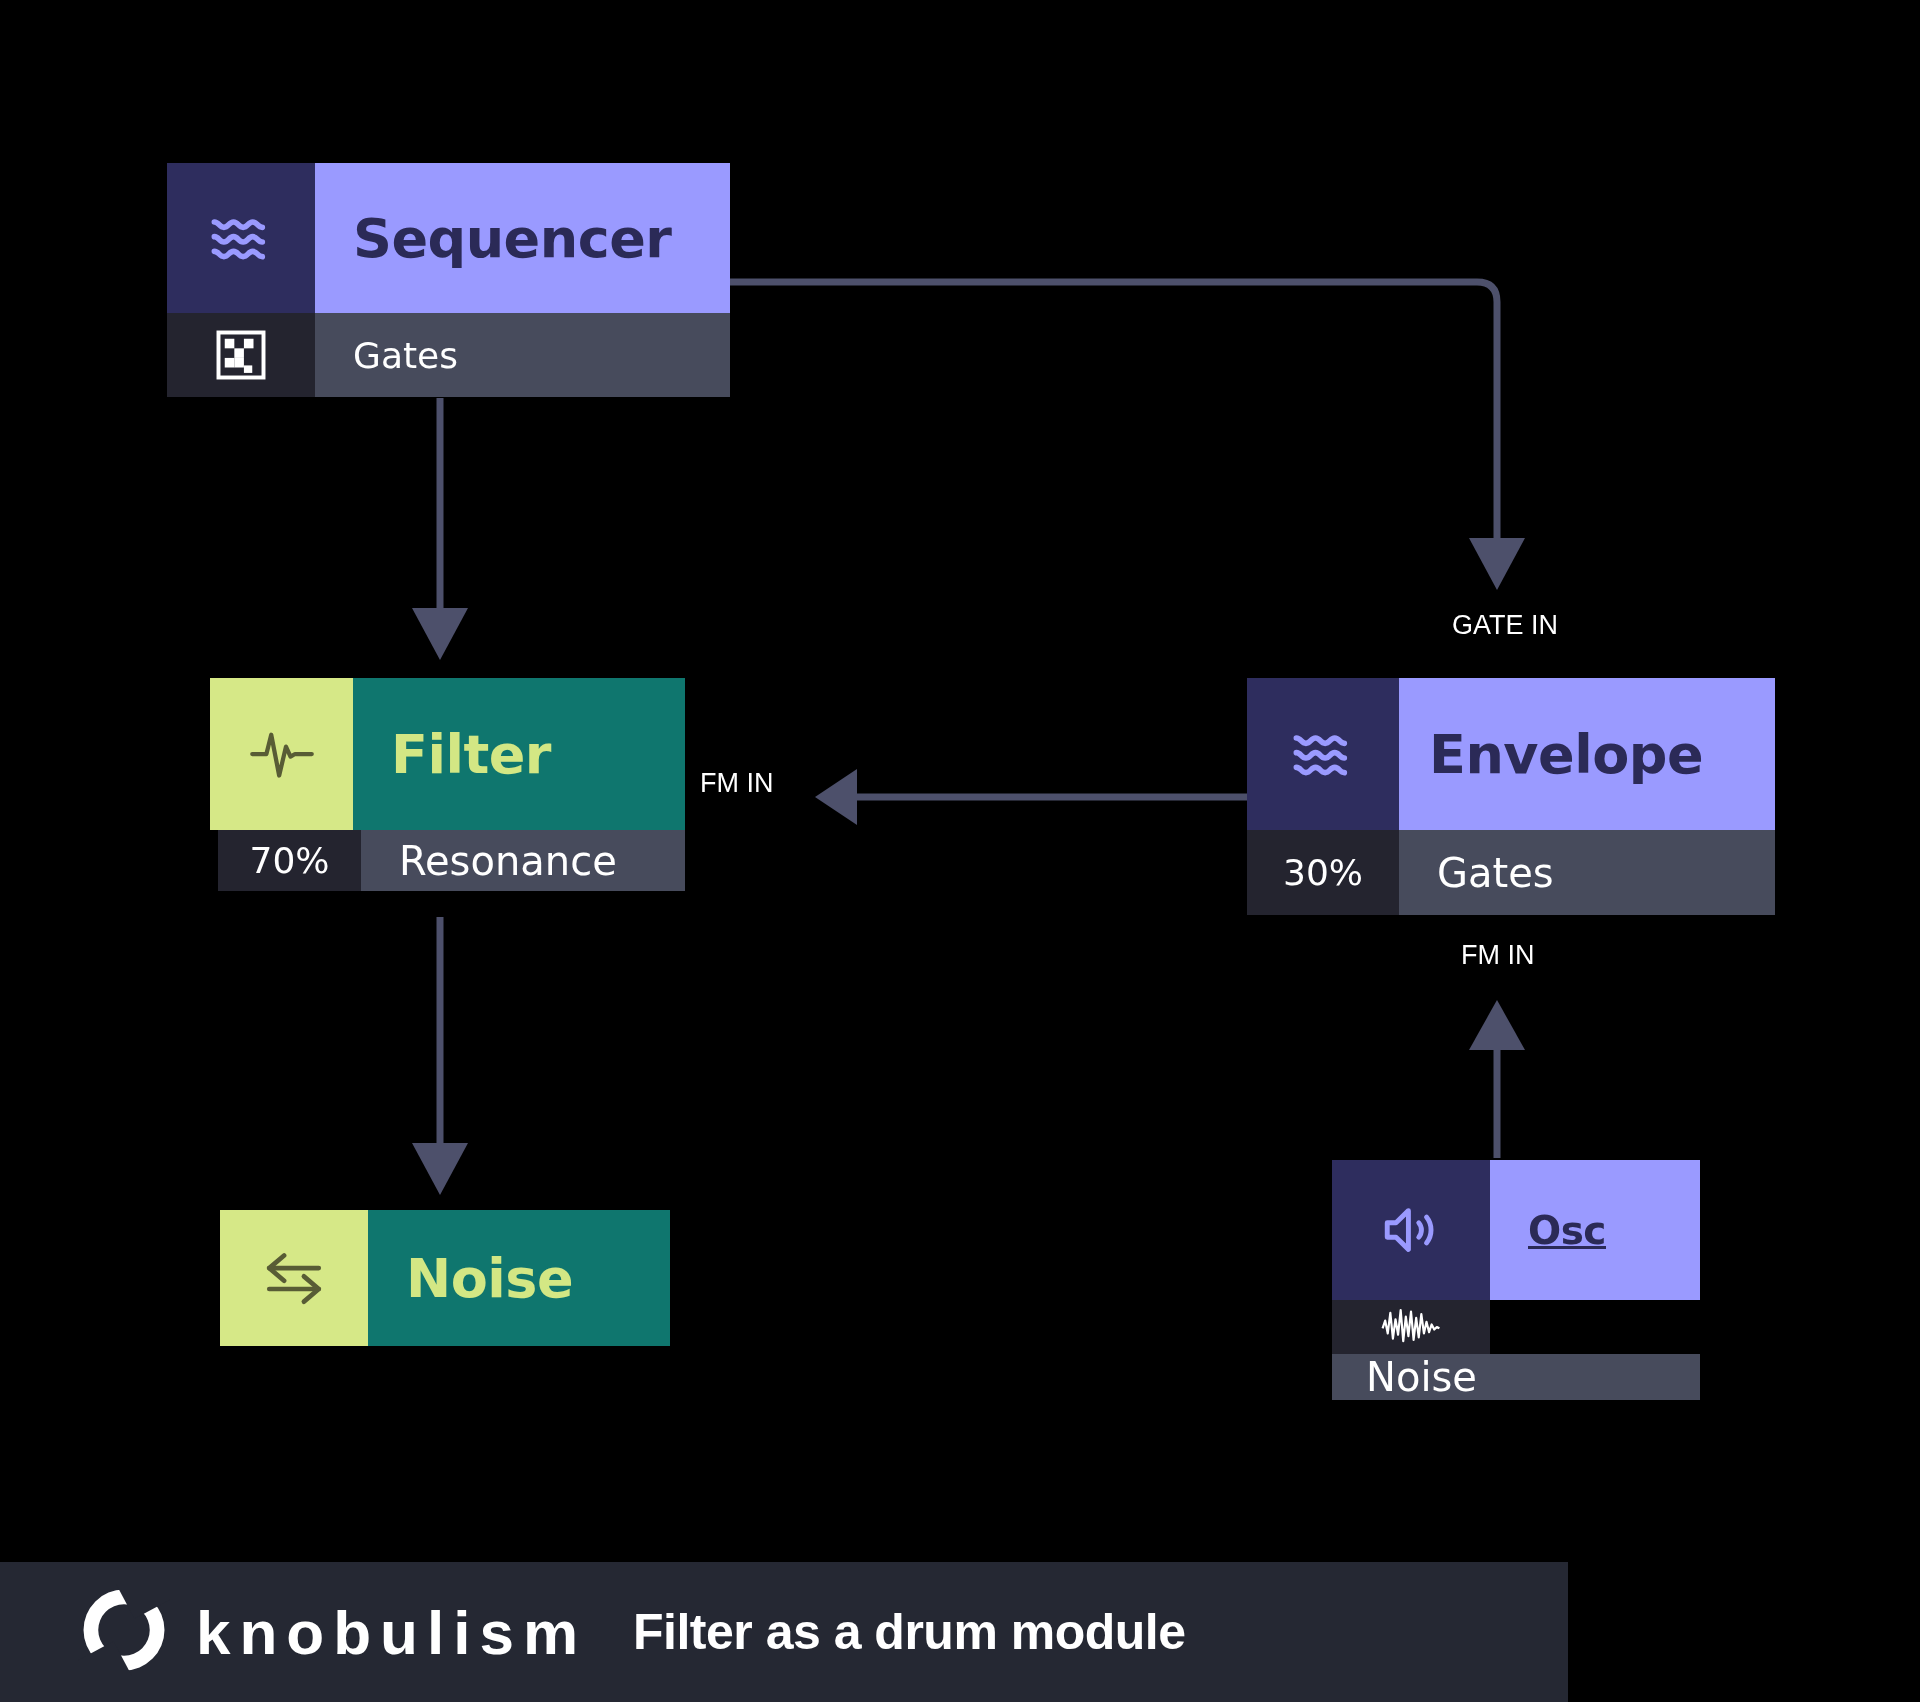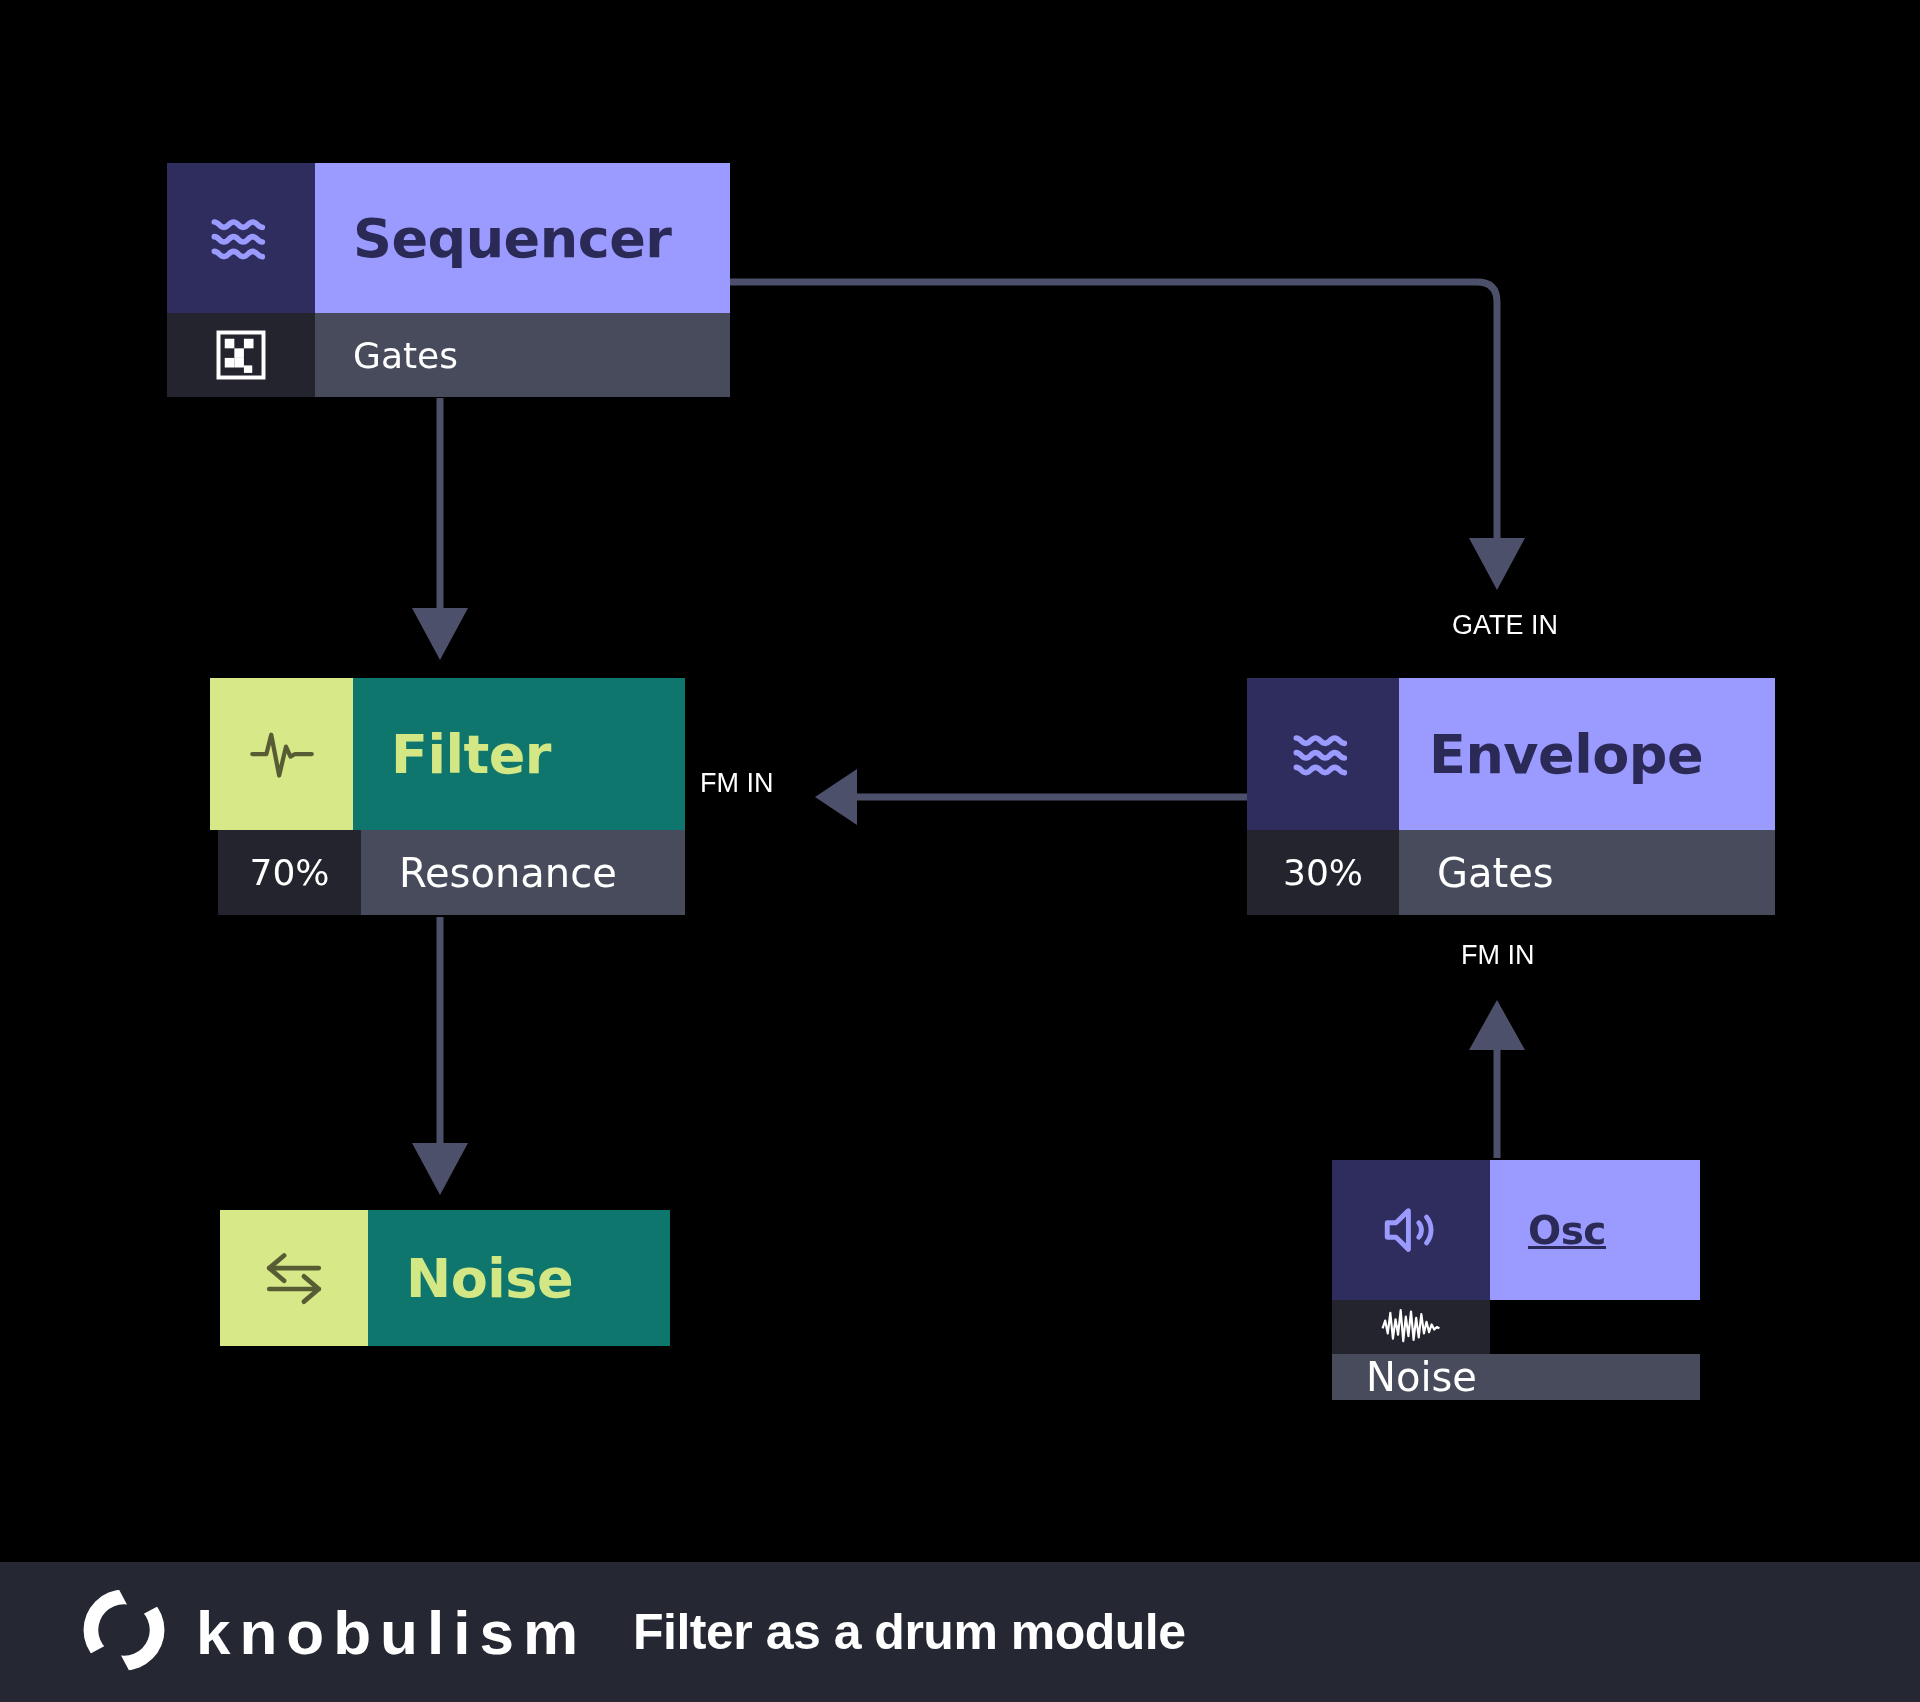--- a/index.html
+++ b/index.html
@@ -76,21 +76,21 @@
     color: #ffffff;
     font-size: 27px;
     font-family: "Liberation Sans", sans-serif;
     white-space: nowrap;
   }
 
   
   #footer {
     position: absolute;
     left: 0; bottom: 0;
-    width: 1920px; height: 140px;
+    width: 1568px; height: 140px;
     background: #252833;
     display: flex;
     align-items: center;
     padding-left: 78px;
   }
   #brand-mark { flex: none; margin-right: 26px; }
   #brand-word {
     color: #ffffff;
     font-size: 62px;
     font-weight: bold;
@@ -173,21 +173,21 @@
 
   <div class="module theme-olive" style="left:210px; top:678px; width:475px;">
     <div class="mod-head" style="height:152px;">
       <div class="mod-icon" style="width:143px;">
         <svg width="76" height="68" viewBox="0 0 24 24" fill="none" stroke="#585c35" stroke-width="1.5" stroke-linecap="round" stroke-linejoin="round">
           <path d="M1.5 12 h5 L8.2 5.2 L11 19.6 L13.4 9.4 L15 12.9 L16.6 12 h5.9"></path>
         </svg>
       </div>
       <div class="mod-title" style="font-size:54px; padding-left:38px;">Filter</div>
     </div>
-    <div class="mod-sub" style="height:85px;padding-left:8px;">
+    <div class="mod-sub" style="height:61px;padding-left:8px;">
       <div class="sub-left" style="width:143px; font-size:36px;">70%</div>
       <div class="sub-right" style="font-size:40px; padding-left:38px;">Resonance</div>
     </div>
   </div>
 
   <div class="module theme-purple" style="left:1247px; top:678px; width:528px;">
     <div class="mod-head" style="height:152px;">
       <div class="mod-icon" style="width:152px;">
         <svg width="72" height="64" viewBox="0 0 24 24" fill="none" stroke="#9a9aff" stroke-width="2.1" stroke-linecap="round" stroke-linejoin="round">
           <path d="M2 6c1.8 0 1.8 2 3.6 2s1.8-2 3.6-2 1.8 2 3.6 2 1.8-2 3.6-2 1.8 2 3.6 2"></path>

